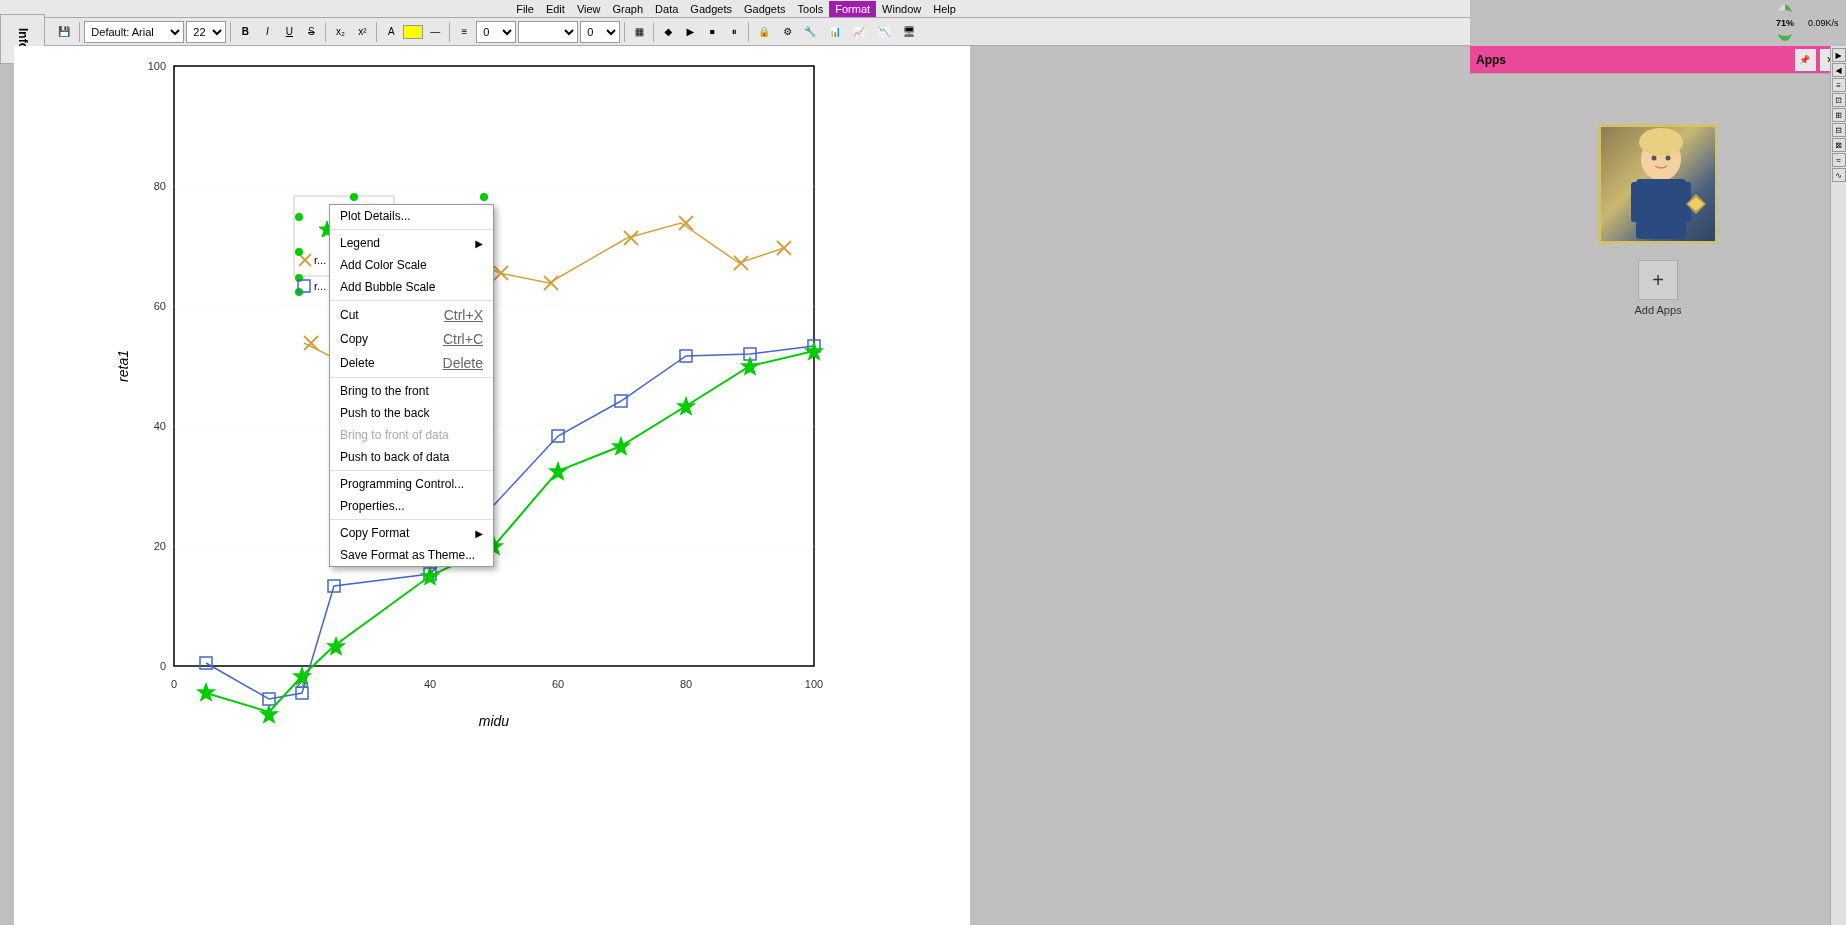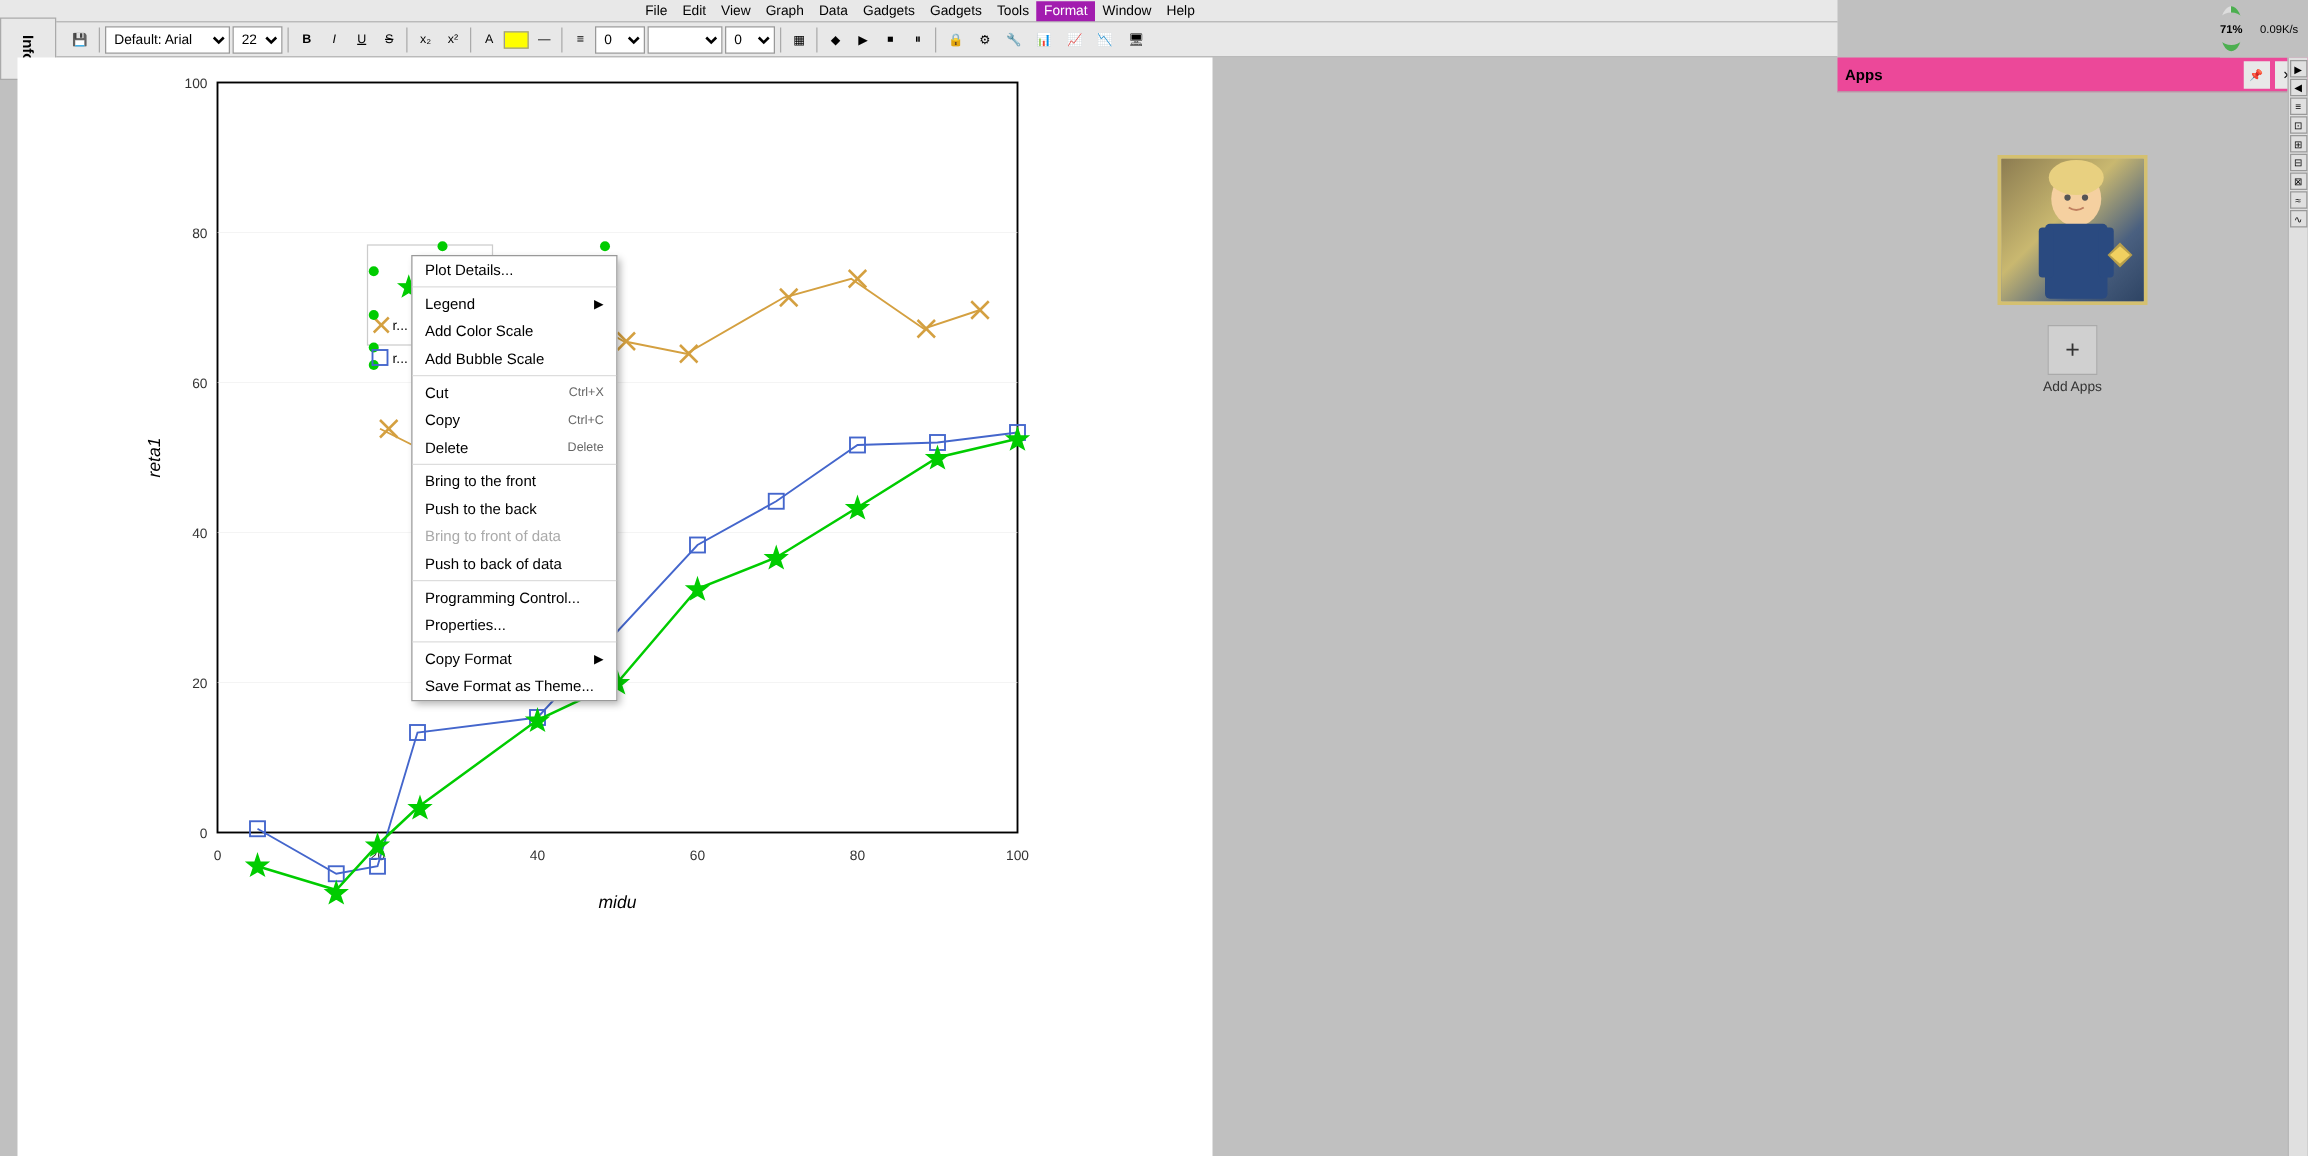--- a/index.html
+++ b/index.html
@@ -52,21 +52,21 @@
       box-shadow: 3px 3px 6px rgba(0,0,0,0.3);
       width: 165px; z-index: 100; font-size: 12px;
     }
     .ctx-item {
       padding: 4px 10px; cursor: pointer; color: #000;
       display: flex; justify-content: space-between; align-items: center;
       user-select: none;
     }
     .ctx-item.disabled { color: #aaa; cursor: default; }
     .ctx-sep { height: 1px; background: #ddd; margin: 2px 0; }
-    .ctx-shortcut { color: #666; font-size: 10px; }
+    .ctx-shortcut { color: #666; font-size: 14px; text-decoration: underline; }
     .ctx-arrow { font-size: 10px; }
 
     
     #apps-header {
       position: absolute; top: 46px; left: 1470px; width: 376px; height: 28px;
       background: #ec4899; border-bottom: 1px solid #aaa;
       display: flex; align-items: center; padding: 0 6px; gap: 4px; font-size: 12px;
     }
     .right-icon-btn {
       width: 14px; height: 14px; background: #e0e0e0; border: 1px solid #999;

